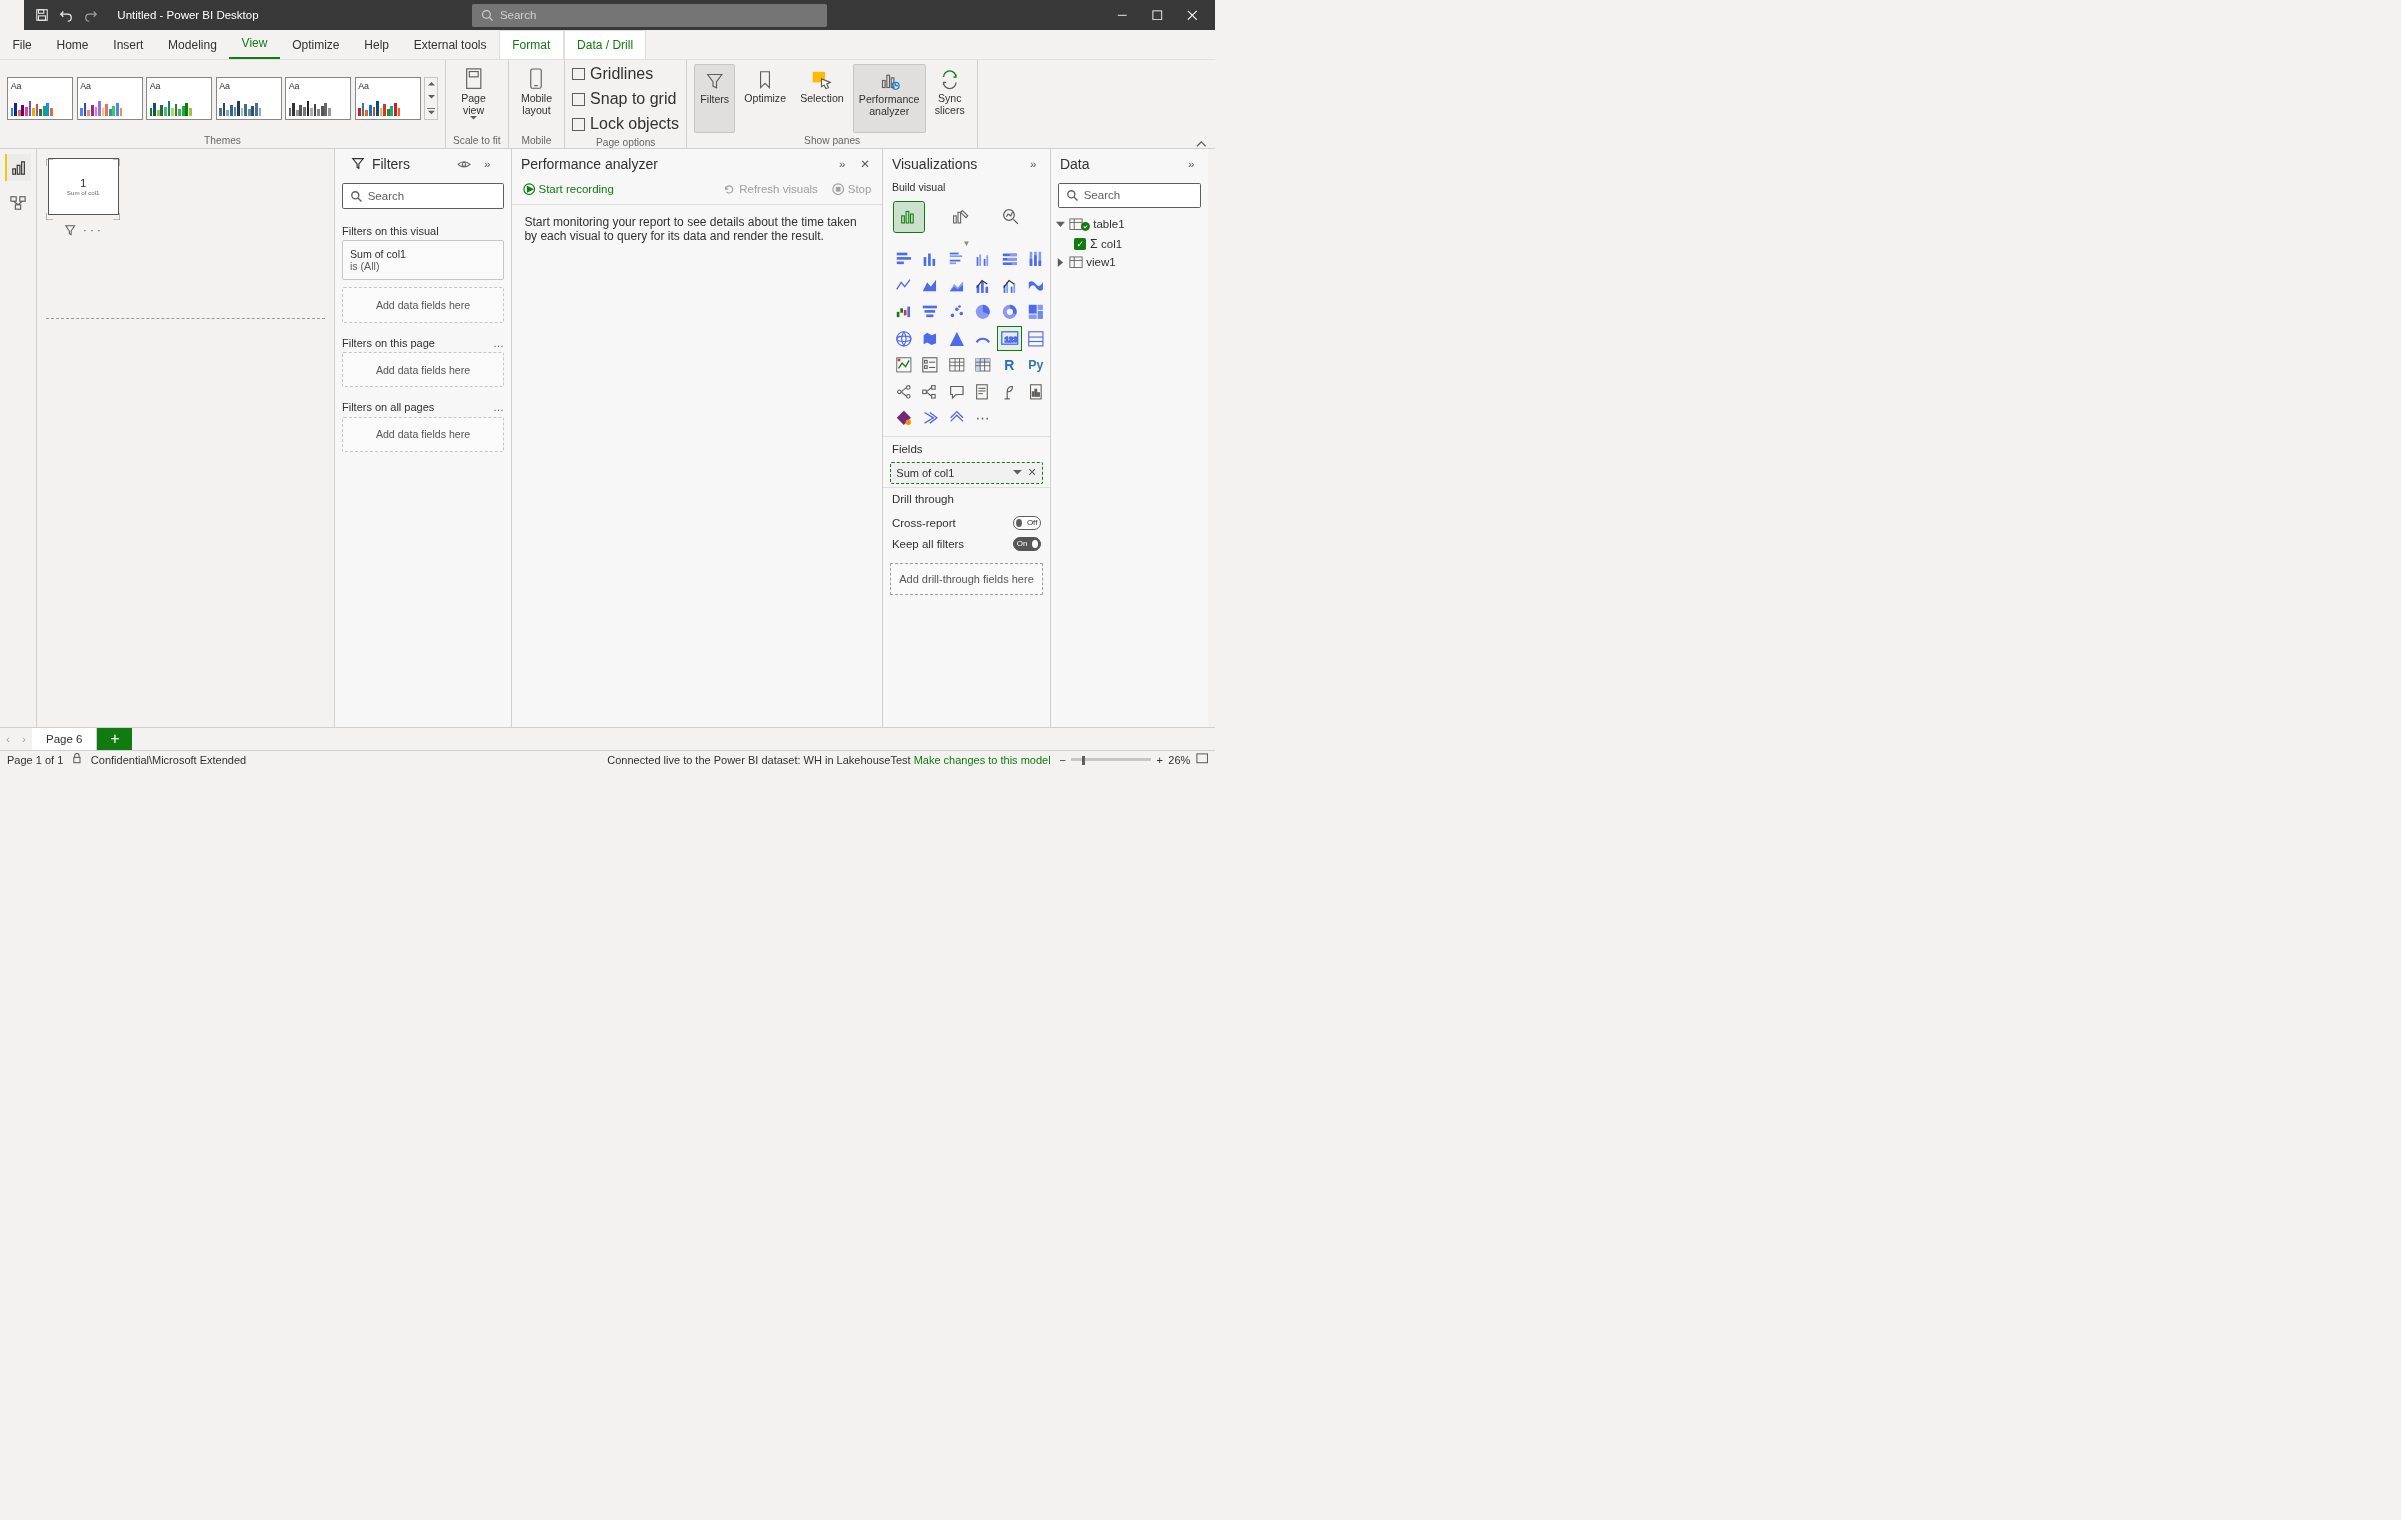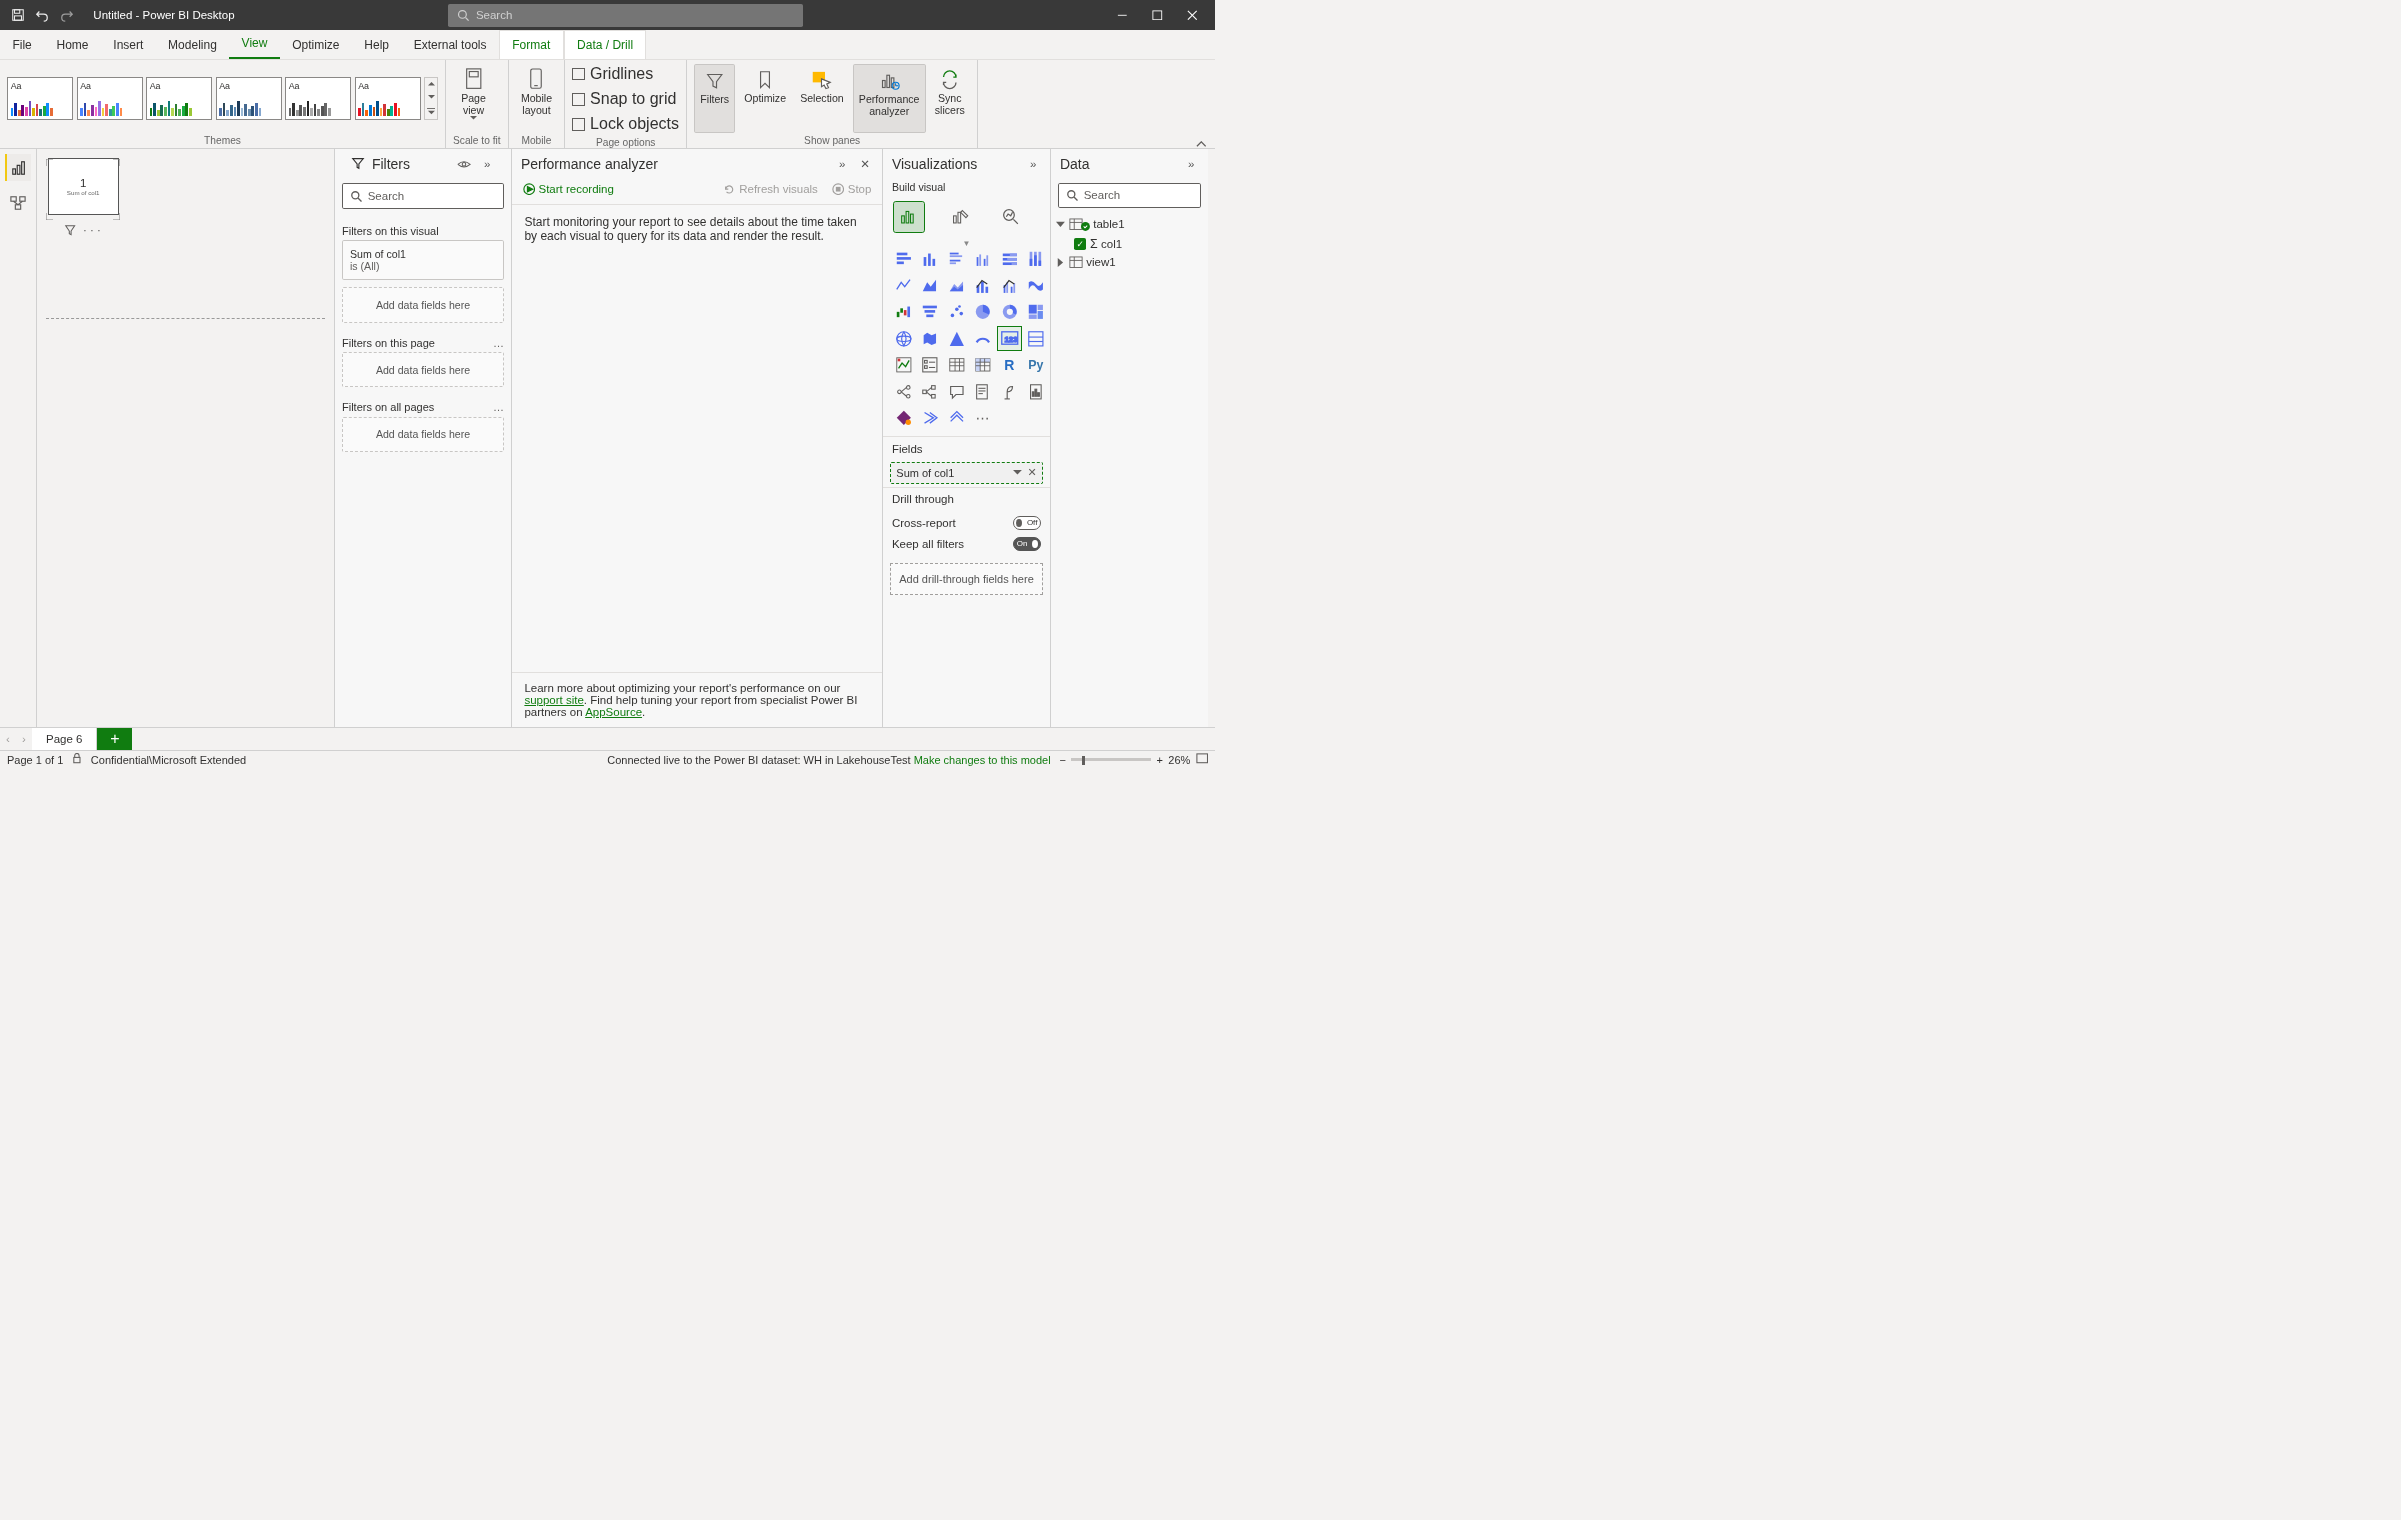--- a/index.html
+++ b/index.html
@@ -1,19 +1,19 @@
 <!DOCTYPE html>
 <html style="font-size:14px"><head>
 <meta charset="utf-8">
 <style>
 * { box-sizing: border-box; margin: 0; padding: 0; font-family: "Segoe UI", sans-serif; }
 body { background: #f3f2f1; font-size: 11.5px; color: #323130; overflow: hidden; width: 1215px; height: 769px; }
 
 
-.titlebar { background: #393939; height: 30px; display: flex; align-items: center; color: #fff; padding: 0 5.3px; }
+.titlebar { background: #393939; height: 30px; display: flex; align-items: center; color: #fff; padding: 0 5.3px; margin-left: 24px; }
 .titlebar .ic { width: 17.7px; height: 17.7px; display: inline-flex; align-items: center; justify-content: center; margin: 0 3.5px; opacity: .9; }
 .titlebar .title { margin-left: 14px; font-size: 11.5px; flex: 0 0 auto; }
 .titlebar .search { margin-left: 213px; width: 355px; height: 23px; background: #757575; border-radius: 1.8px; display: flex; align-items: center; padding: 0 8.9px; color: #d0d0d0; }
 .titlebar .search svg { margin-right: 7px; }
 .titlebar .spacer { flex: 1; }
 .titlebar .winbtn { width: 35px; height: 30px; display: inline-flex; align-items: center; justify-content: center; }
 
 
 .ribtabs { background: #f3f2f1; height: 30px; display: flex; align-items: flex-end; border-bottom: 0.9px solid #e1dfdd; }
 .ribtab { padding: 7px 12.4px; font-size: 12px; cursor: pointer; }
@@ -526,23 +526,20 @@
       </span>
       <span class="act grey">
         <svg width="12.4" height="12.4" fill="none" stroke="#a19f9d" stroke-width="1.3" viewBox="0 0 14 14">
             <circle cx="7" cy="7" r="6"></circle>
             <rect x="5" y="5" width="4" height="4" fill="#a19f9d"></rect>
           </svg>
         <span>Stop</span>
       </span>
     </div>
     <div class="body">Start monitoring your report to see details about the time taken by each visual to query for its data and render the result.</div>
-    <div class="foot">
-      <span>Learn more about optimizing your report's performance on our </span><a>support site</a><span>. Find help tuning your report from specialist Power BI partners on </span><a>AppSource</a><span>.</span>
-    </div>
   </div>
 
   <div class="pane viz">
     <div class="pane-head">
       <span class="ttl">Visualizations</span>
       <span class="sp"></span>
       <span class="hic">»</span>
     </div>
     <div class="subttl">Build visual</div>
     <div class="modebtns">

